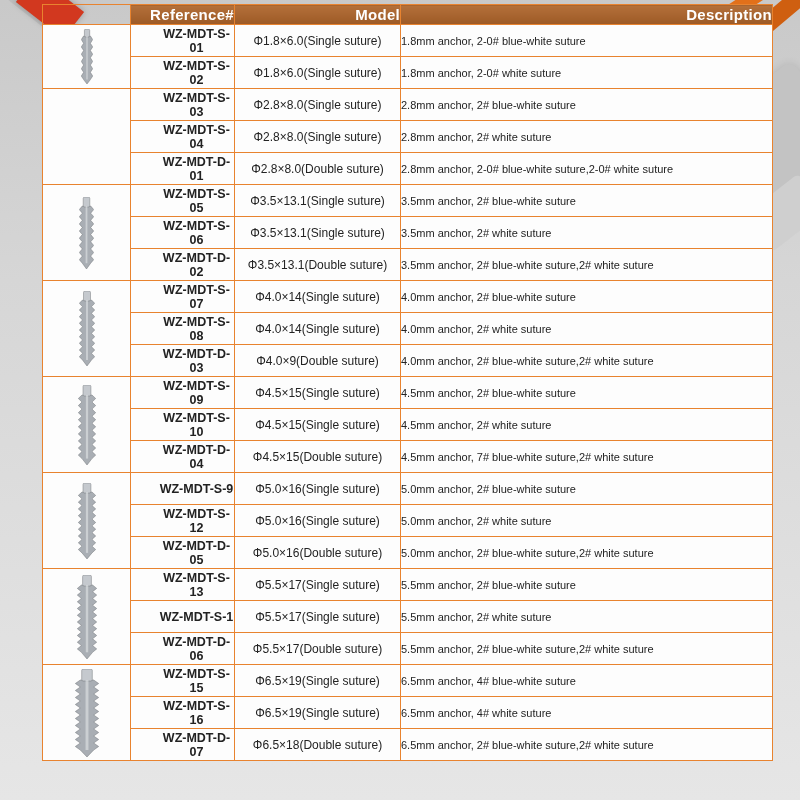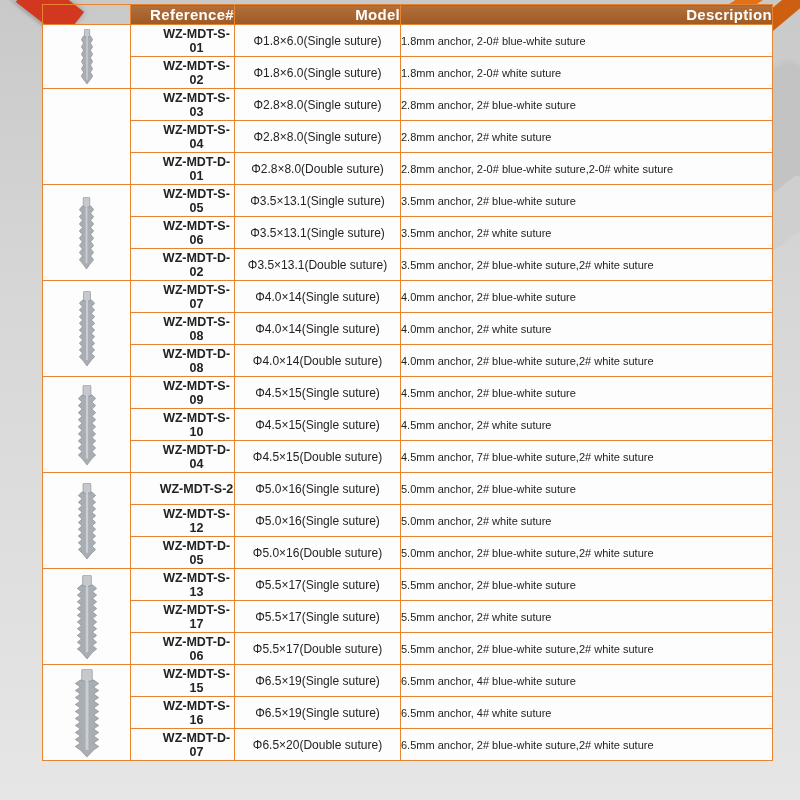--- a/index.html
+++ b/index.html
@@ -133,22 +133,22 @@
           <td class="reference-cell">WZ-MDT-S-07</td>
           <td class="model-cell">Φ4.0×14(Single suture)</td>
           <td class="description-cell">4.0mm anchor, 2# blue-white suture</td>
         </tr>
         <tr>
           <td class="reference-cell">WZ-MDT-S-08</td>
           <td class="model-cell">Φ4.0×14(Single suture)</td>
           <td class="description-cell">4.0mm anchor, 2# white suture</td>
         </tr>
         <tr>
-          <td class="reference-cell">WZ-MDT-D-08</td>
-          <td class="model-cell">Φ4.0×14(Double suture)</td>
+          <td class="reference-cell">WZ-MDT-D-03</td>
+          <td class="model-cell">Φ4.0×9(Double suture)</td>
           <td class="description-cell">4.0mm anchor, 2# blue-white suture,2# white suture</td>
         </tr>
         <tr>
           <td class="img-cell" rowspan="3">
             <svg width="18" height="80" viewBox="0 0 18 80" style="display:block;margin:0 auto;">
               <path d="M 4.0 10 L 0.3 13.5 L 4.0 17.1 L 0.3 20.6 L 4.0 24.1 L 0.3 27.7 L 4.0 31.2 L 0.3 34.7 L 4.0 38.3 L 0.3 41.8 L 4.0 45.3 L 0.3 48.9 L 4.0 52.4 L 0.3 55.9 L 4.0 59.5 L 0.3 63.0 L 4.0 66.5 L 0.3 70.1 L 4.0 73.6 L 9 80 L 14.0 73.6 L 17.7 70.1 L 14.0 66.5 L 17.7 63.0 L 14.0 59.5 L 17.7 55.9 L 14.0 52.4 L 17.7 48.9 L 14.0 45.3 L 17.7 41.8 L 14.0 38.3 L 17.7 34.7 L 14.0 31.2 L 17.7 27.7 L 14.0 24.1 L 17.7 20.6 L 14.0 17.1 L 17.7 13.5 L 14.0 10.0 Z" fill="#a9aeb4" stroke="#74787d" stroke-width="0.5"></path>
               <rect x="5.0" y="0" width="7.9" height="11" rx="1.5" fill="#c5c9ce" stroke="#74787d" stroke-width="0.5"></rect>
               <line x1="9" y1="10" x2="9" y2="73.6" stroke="#dadde0" stroke-width="2.2" opacity="0.7"></line>
             </svg>
           </td>
@@ -167,21 +167,21 @@
           <td class="description-cell">4.5mm anchor, 7# blue-white suture,2# white suture</td>
         </tr>
         <tr>
           <td class="img-cell" rowspan="3">
             <svg width="18" height="76" viewBox="0 0 18 76" style="display:block;margin:0 auto;">
               <path d="M 4.0 9 L 0.3 12.4 L 4.0 15.8 L 0.3 19.2 L 4.0 22.5 L 0.3 25.9 L 4.0 29.3 L 0.3 32.7 L 4.0 36.1 L 0.3 39.5 L 4.0 42.8 L 0.3 46.2 L 4.0 49.6 L 0.3 53.0 L 4.0 56.4 L 0.3 59.8 L 4.0 63.2 L 0.3 66.5 L 4.0 69.9 L 9 76 L 14.0 69.9 L 17.7 66.5 L 14.0 63.2 L 17.7 59.8 L 14.0 56.4 L 17.7 53.0 L 14.0 49.6 L 17.7 46.2 L 14.0 42.8 L 17.7 39.5 L 14.0 36.1 L 17.7 32.7 L 14.0 29.3 L 17.7 25.9 L 14.0 22.5 L 17.7 19.2 L 14.0 15.8 L 17.7 12.4 L 14.0 9.0 Z" fill="#a9aeb4" stroke="#74787d" stroke-width="0.5"></path>
               <rect x="5.0" y="0" width="7.9" height="10" rx="1.5" fill="#c5c9ce" stroke="#74787d" stroke-width="0.5"></rect>
               <line x1="9" y1="9" x2="9" y2="69.9" stroke="#dadde0" stroke-width="2.2" opacity="0.7"></line>
             </svg>
           </td>
-          <td class="reference-cell">WZ-MDT-S-2</td>
+          <td class="reference-cell">WZ-MDT-S-9</td>
           <td class="model-cell">Φ5.0×16(Single suture)</td>
           <td class="description-cell">5.0mm anchor, 2# blue-white suture</td>
         </tr>
         <tr>
           <td class="reference-cell">WZ-MDT-S-12</td>
           <td class="model-cell">Φ5.0×16(Single suture)</td>
           <td class="description-cell">5.0mm anchor, 2# white suture</td>
         </tr>
         <tr>
           <td class="reference-cell">WZ-MDT-D-05</td>
@@ -194,21 +194,21 @@
               <path d="M 4.4 10 L 0.3 13.4 L 4.4 16.7 L 0.3 20.1 L 4.4 23.5 L 0.3 26.8 L 4.4 30.2 L 0.3 33.5 L 4.4 36.9 L 0.3 40.3 L 4.4 43.6 L 0.3 47.0 L 4.4 50.4 L 0.3 53.7 L 4.4 57.1 L 0.3 60.5 L 4.4 63.8 L 0.3 67.2 L 4.4 70.6 L 0.3 73.9 L 4.4 77.3 L 10 84 L 15.6 77.3 L 19.7 73.9 L 15.6 70.6 L 19.7 67.2 L 15.6 63.8 L 19.7 60.5 L 15.6 57.1 L 19.7 53.7 L 15.6 50.4 L 19.7 47.0 L 15.6 43.6 L 19.7 40.3 L 15.6 36.9 L 19.7 33.5 L 15.6 30.2 L 19.7 26.8 L 15.6 23.5 L 19.7 20.1 L 15.6 16.7 L 19.7 13.4 L 15.6 10.0 Z" fill="#a9aeb4" stroke="#74787d" stroke-width="0.5"></path>
               <rect x="5.6" y="0" width="8.8" height="11" rx="1.5" fill="#c5c9ce" stroke="#74787d" stroke-width="0.5"></rect>
               <line x1="10" y1="10" x2="10" y2="77.3" stroke="#dadde0" stroke-width="2.4" opacity="0.7"></line>
             </svg>
           </td>
           <td class="reference-cell">WZ-MDT-S-13</td>
           <td class="model-cell">Φ5.5×17(Single suture)</td>
           <td class="description-cell">5.5mm anchor, 2# blue-white suture</td>
         </tr>
         <tr>
-          <td class="reference-cell">WZ-MDT-S-17</td>
+          <td class="reference-cell">WZ-MDT-S-1</td>
           <td class="model-cell">Φ5.5×17(Single suture)</td>
           <td class="description-cell">5.5mm anchor, 2# white suture</td>
         </tr>
         <tr>
           <td class="reference-cell">WZ-MDT-D-06</td>
           <td class="model-cell">Φ5.5×17(Double suture)</td>
           <td class="description-cell">5.5mm anchor, 2# blue-white suture,2# white suture</td>
         </tr>
         <tr>
           <td class="img-cell" rowspan="3">
@@ -222,19 +222,19 @@
           <td class="model-cell">Φ6.5×19(Single suture)</td>
           <td class="description-cell">6.5mm anchor, 4# blue-white suture</td>
         </tr>
         <tr>
           <td class="reference-cell">WZ-MDT-S-16</td>
           <td class="model-cell">Φ6.5×19(Single suture)</td>
           <td class="description-cell">6.5mm anchor, 4# white suture</td>
         </tr>
         <tr>
           <td class="reference-cell">WZ-MDT-D-07</td>
-          <td class="model-cell">Φ6.5×20(Double suture)</td>
+          <td class="model-cell">Φ6.5×18(Double suture)</td>
           <td class="description-cell">6.5mm anchor, 2# blue-white suture,2# white suture</td>
         </tr>
       </tbody>
   </table>
 
 </div>
 
 </body></html>

